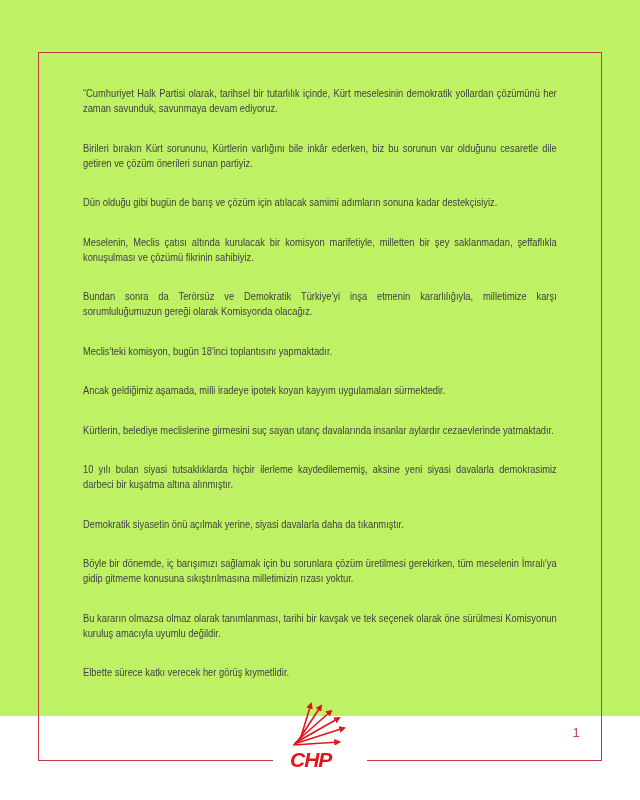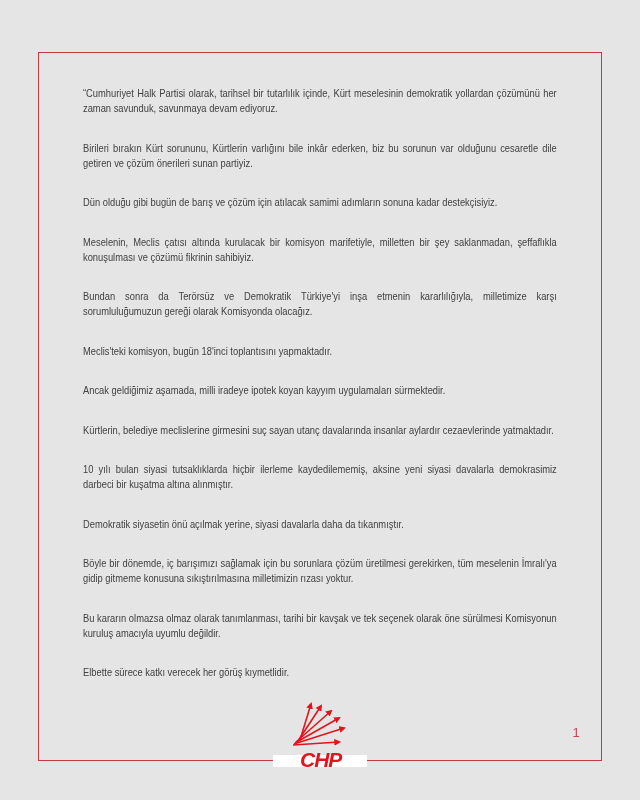--- a/index.html
+++ b/index.html
@@ -5,22 +5,22 @@
   * { margin: 0; padding: 0; box-sizing: border-box; }
   html, body { background: #ffffff; }
   body {
     width: 640px; height: 800px;
     font-family: "Liberation Sans", sans-serif;
     position: relative;
     overflow: hidden;
   }
   .page {
     position: absolute; left: 0; top: 0;
-    width: 640px; height: 800px;
-    background: #e5e5e5;
+    width: 640px; height: 716px;
+    background: #bef264;
   }
   .frame {
     position: absolute;
     left: 38px; top: 52px;
     width: 564px; height: 709px;
     border: 1.5px solid #c23b42;
   }
   
   .border-gap {
     position: absolute;
@@ -51,21 +51,21 @@
   .logo svg { display: block; margin-left: 2px; }
   .chp-text {
     font-family: "Liberation Sans", sans-serif;
     font-weight: 900;
     font-style: italic;
     font-size: 21px;
     letter-spacing: -1px;
     color: #e0161c;
     line-height: 22px;
     margin-top: 1px;
-    margin-left: 12px;
+    margin-left: 2px;
   }
   .page-number {
     position: absolute;
     left: 566px; top: 725px;
     width: 20px;
     text-align: center;
     color: #c4494f;
     font-size: 13px;
     line-height: 16px;
   }

